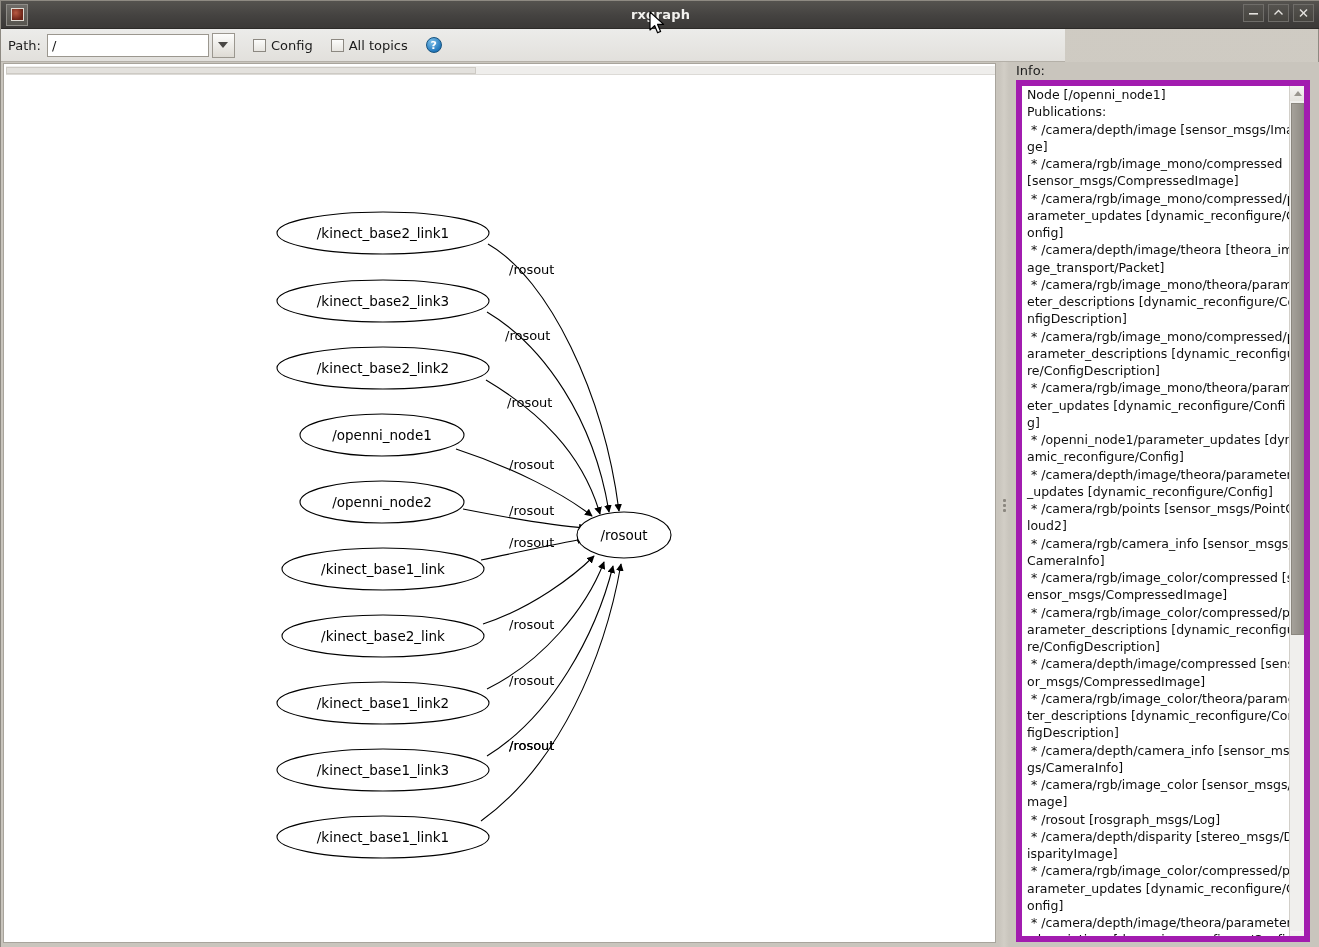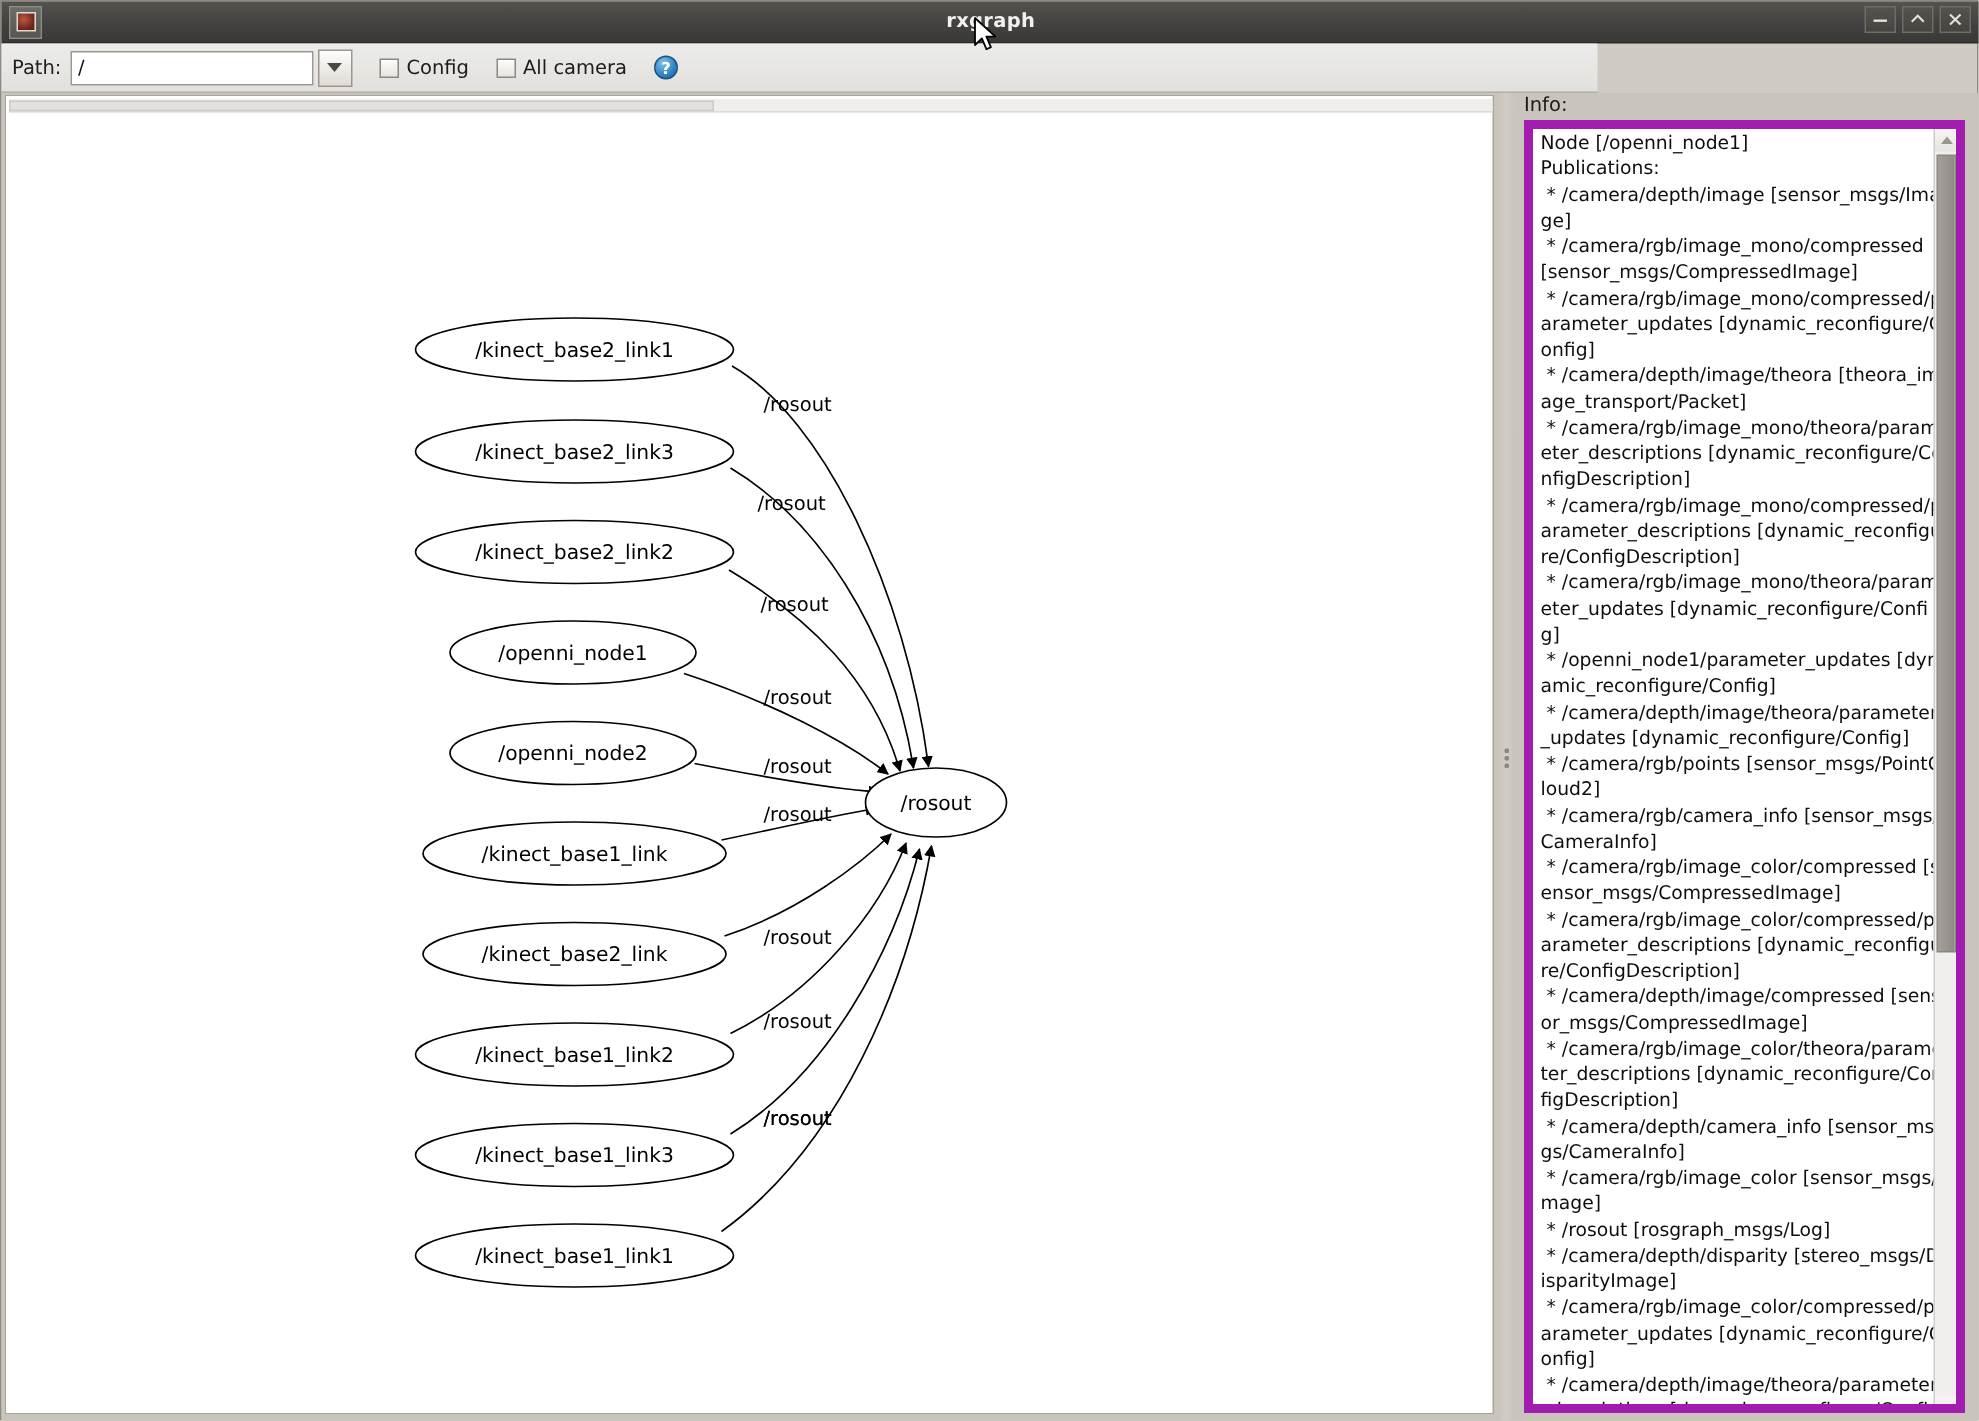--- a/index.html
+++ b/index.html
@@ -288,21 +288,21 @@
       <span class="caret"></span>
     </div>
 
     <div class="cb-wrap">
       <span class="checkbox"></span>
       <span class="cb-label">Config</span>
     </div>
 
     <div class="cb-wrap">
       <span class="checkbox"></span>
-      <span class="cb-label">All camera</span>
+      <span class="cb-label">All topics</span>
     </div>
 
     <div id="help-btn">?</div>
   </div>
 
   <div id="body-area">
 
     <div id="graph-pane">
       <div id="graph-frame">
         <div id="graph-hscroll-top">

